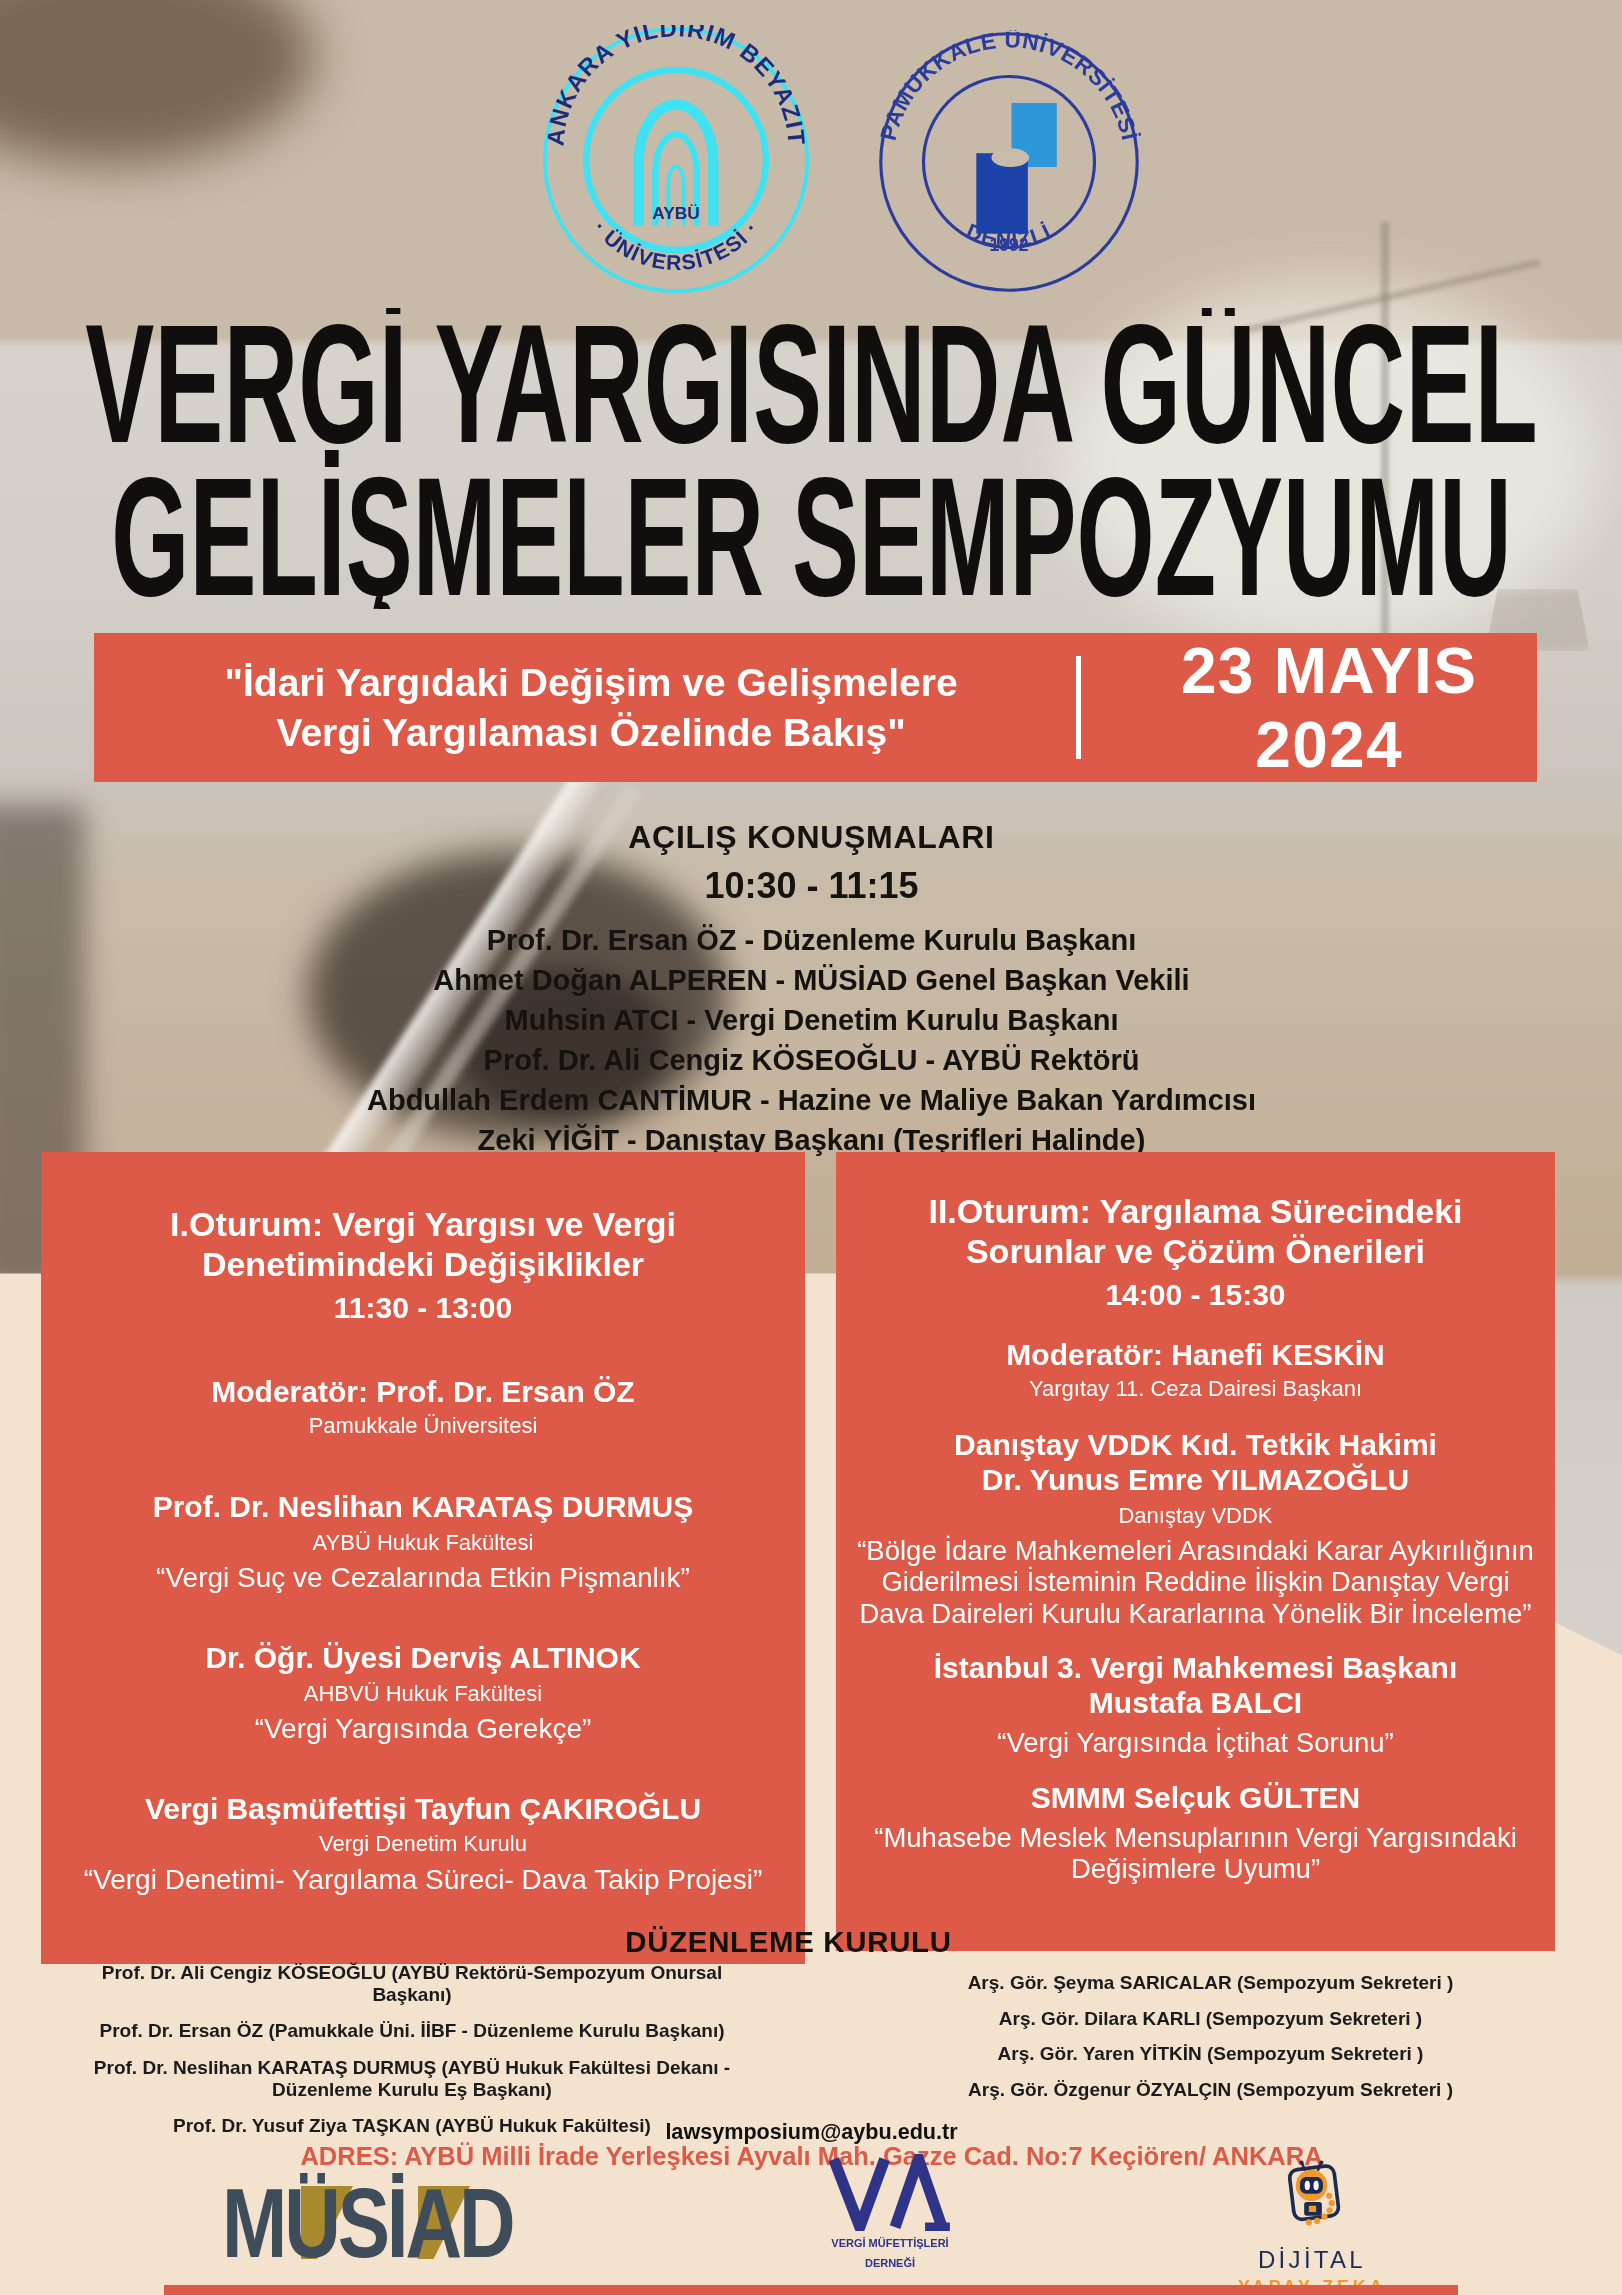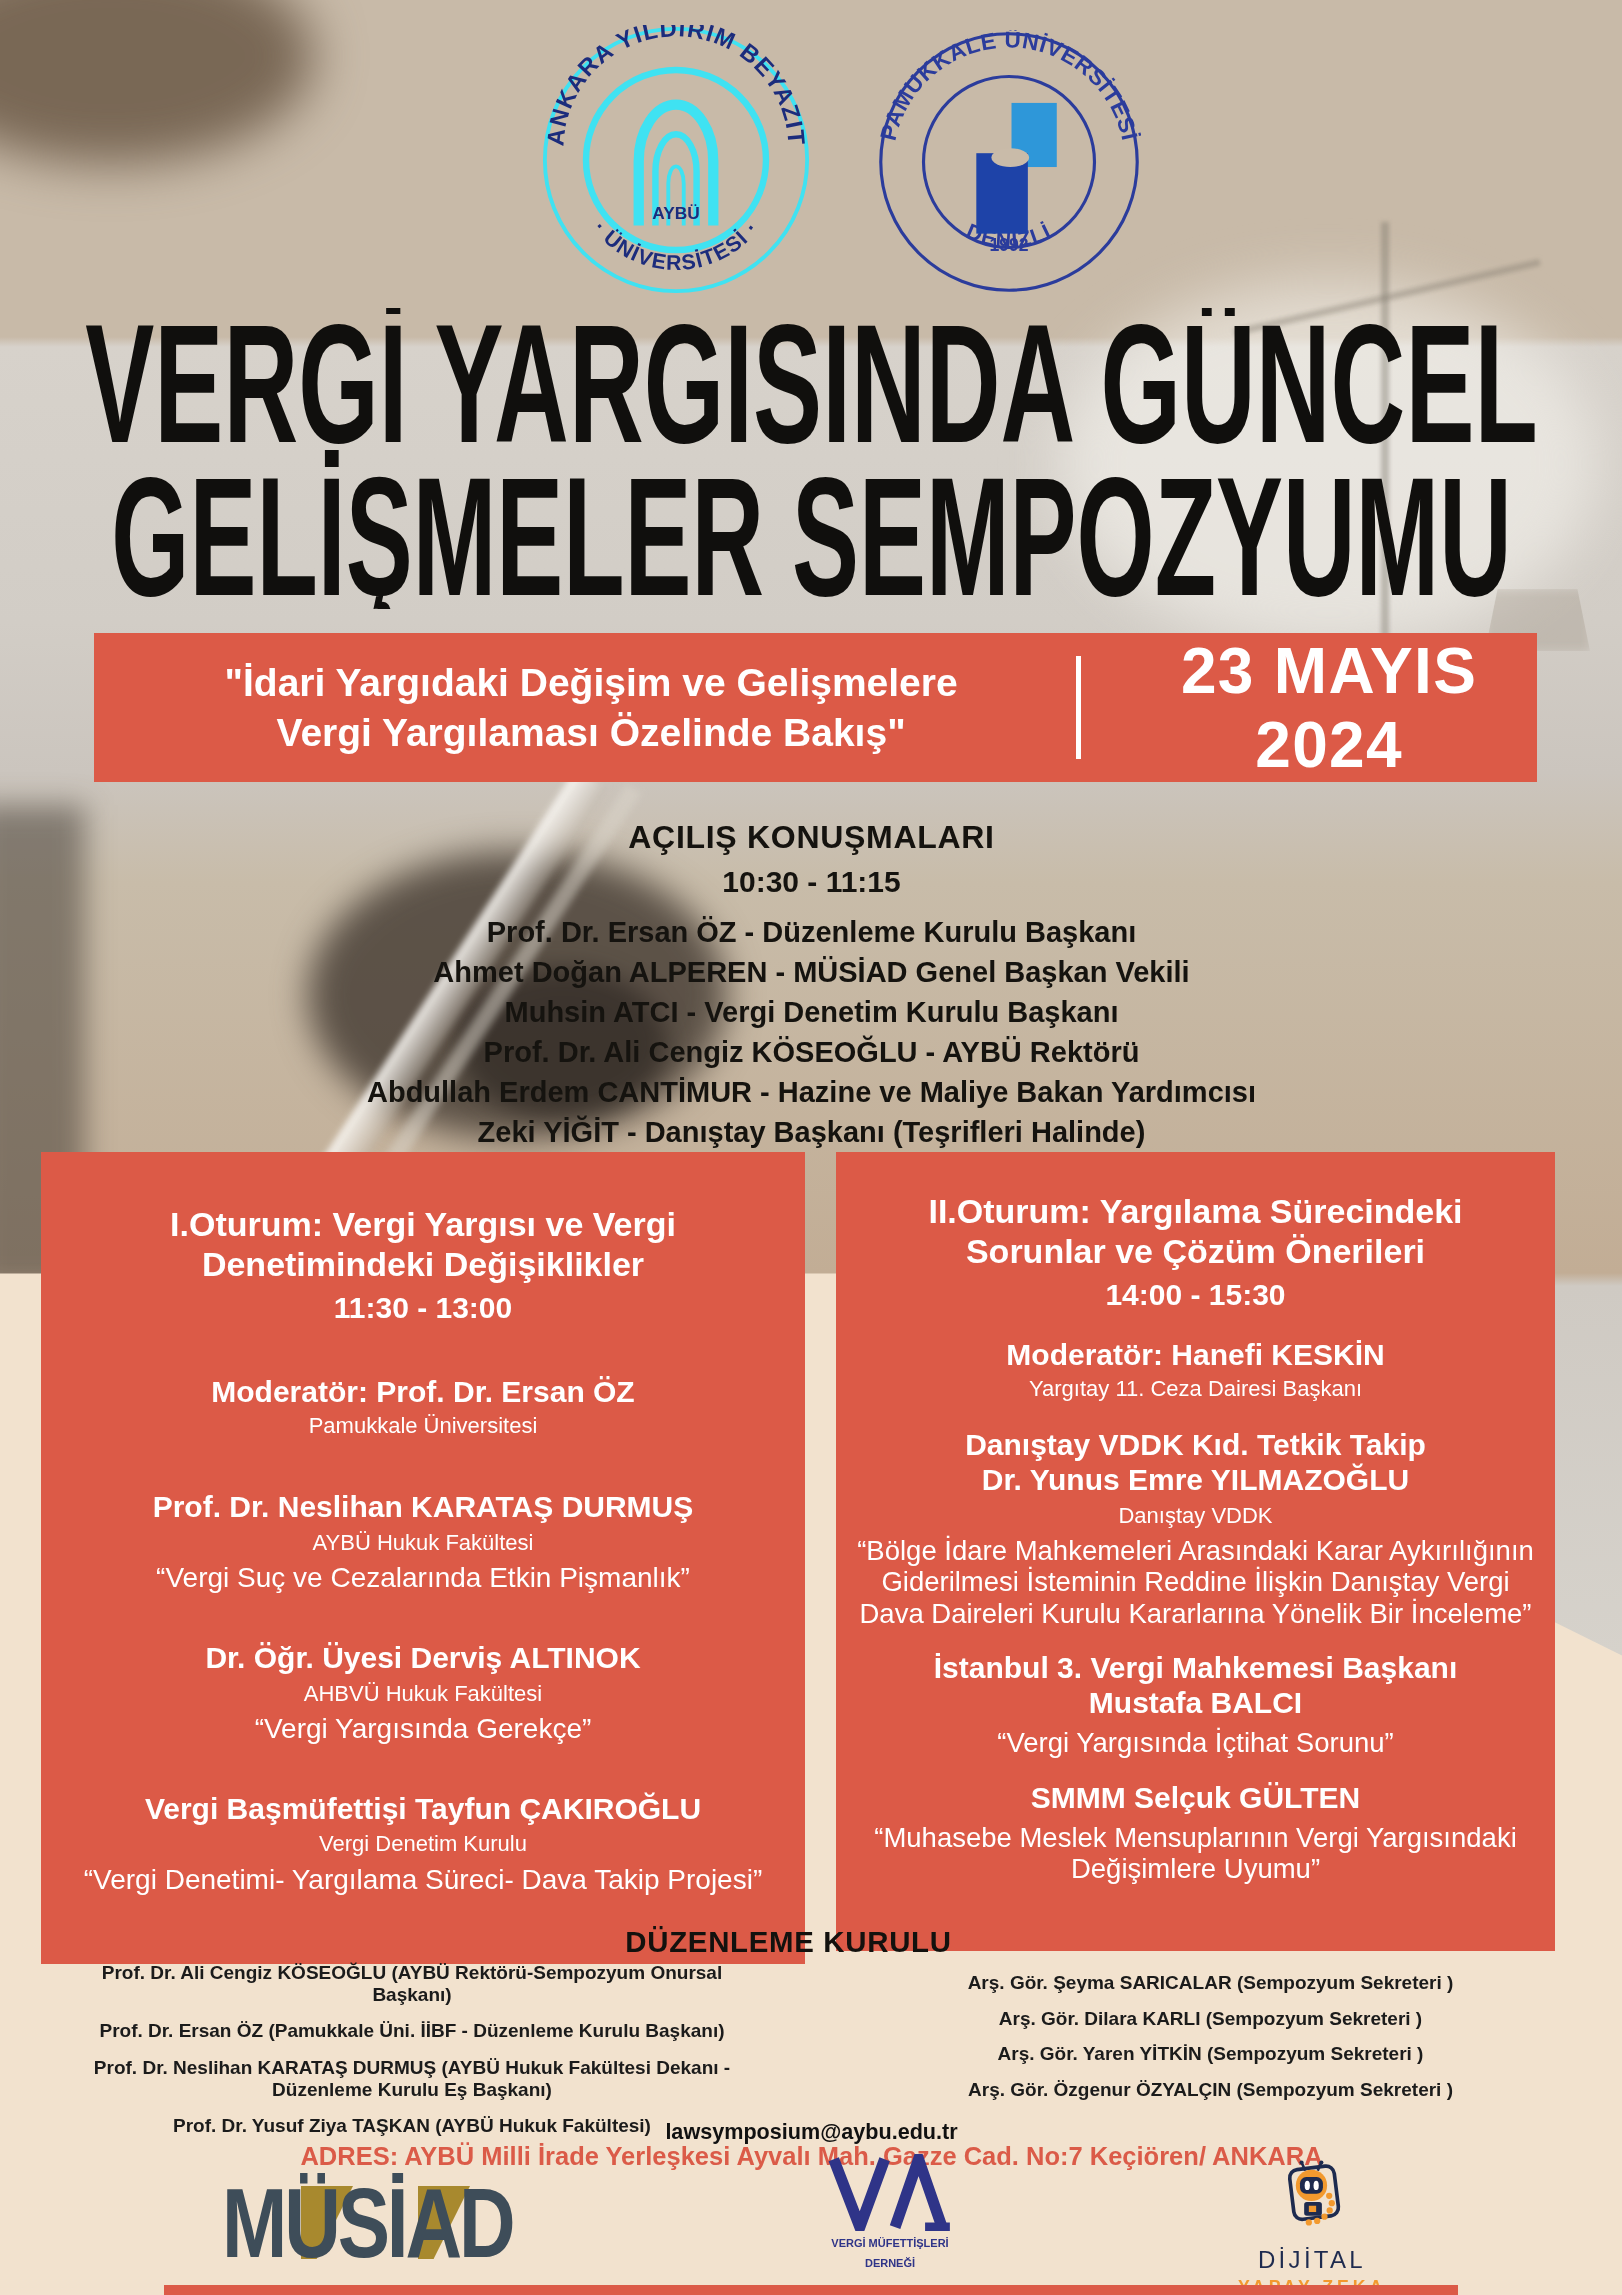--- a/index.html
+++ b/index.html
@@ -50,21 +50,21 @@
   
   .banner{position:absolute;left:94px;top:633px;width:1443px;height:149px;background:#DC5A47;
     display:flex;align-items:center;}
   .banner-quote{width:955px;margin-left:19.6px;text-align:center;color:#fff;font-weight:bold;
     font-size:39px;line-height:1.28;}
   .banner-divider{width:4.6px;height:103px;background:#fff;margin-left:7.9px;}
   .banner-date{flex:1;text-align:center;color:#fff;font-weight:bold;font-size:64px;letter-spacing:1.3px;margin-left:40px;}
   
   .opening{position:absolute;left:0;top:819px;width:1623px;text-align:center;color:#15130F;}
   .opening-title{font-size:32px;font-weight:bold;letter-spacing:0.7px;}
-  .opening-time{font-size:30px;font-weight:bold;margin-top:8.5px;}
+  .opening-time{font-size:36px;font-weight:bold;margin-top:8.5px;}
   .opening-list{margin-top:13.7px;}
   .opening-line{font-size:29px;font-weight:bold;line-height:40px;}
   
   .session{position:absolute;top:1152px;height:760px;background:#DC5A47;color:#fff;
     text-align:center;overflow:hidden;}
   #session-left{left:41px;width:764px;padding-top:52px;}
   #session-right{left:836px;width:719px;padding-top:39px;}
   .s-title{font-size:34px;font-weight:bold;line-height:1.19;width:589px;margin:0 auto;}
   .s-time{font-size:30px;font-weight:bold;margin-top:5.9px;}
   .s-block{margin-top:46px;}
@@ -211,21 +211,21 @@
   </div>
 
   <div class="session" id="session-right">
     <div class="s-title">II.Oturum: Yargılama Sürecindeki Sorunlar ve Çözüm Önerileri</div>
     <div class="s-time">14:00 - 15:30</div>
     <div class="s-block">
       <div class="s-mod">Moderatör: Hanefi KESKİN</div>
       <div class="s-aff">Yargıtay 11. Ceza Dairesi Başkanı</div>
     </div>
     <div class="s-block">
-      <div class="s-name">Danıştay VDDK Kıd. Tetkik Takip</div>
+      <div class="s-name">Danıştay VDDK Kıd. Tetkik Hakimi</div>
       <div class="s-name">Dr. Yunus Emre YILMAZOĞLU</div>
       <div class="s-aff">Danıştay VDDK</div>
       <div class="s-topic">“Bölge İdare Mahkemeleri Arasındaki Karar Aykırılığının Giderilmesi İsteminin Reddine İlişkin Danıştay Vergi Dava Daireleri Kurulu Kararlarına Yönelik Bir İnceleme”</div>
     </div>
     <div class="s-block" style="margin-top:22px;">
       <div class="s-name">İstanbul 3. Vergi Mahkemesi Başkanı</div>
       <div class="s-name">Mustafa BALCI</div>
       <div class="s-topic">“Vergi Yargısında İçtihat Sorunu”</div>
     </div>
     <div class="s-block" style="margin-top:22px;">

